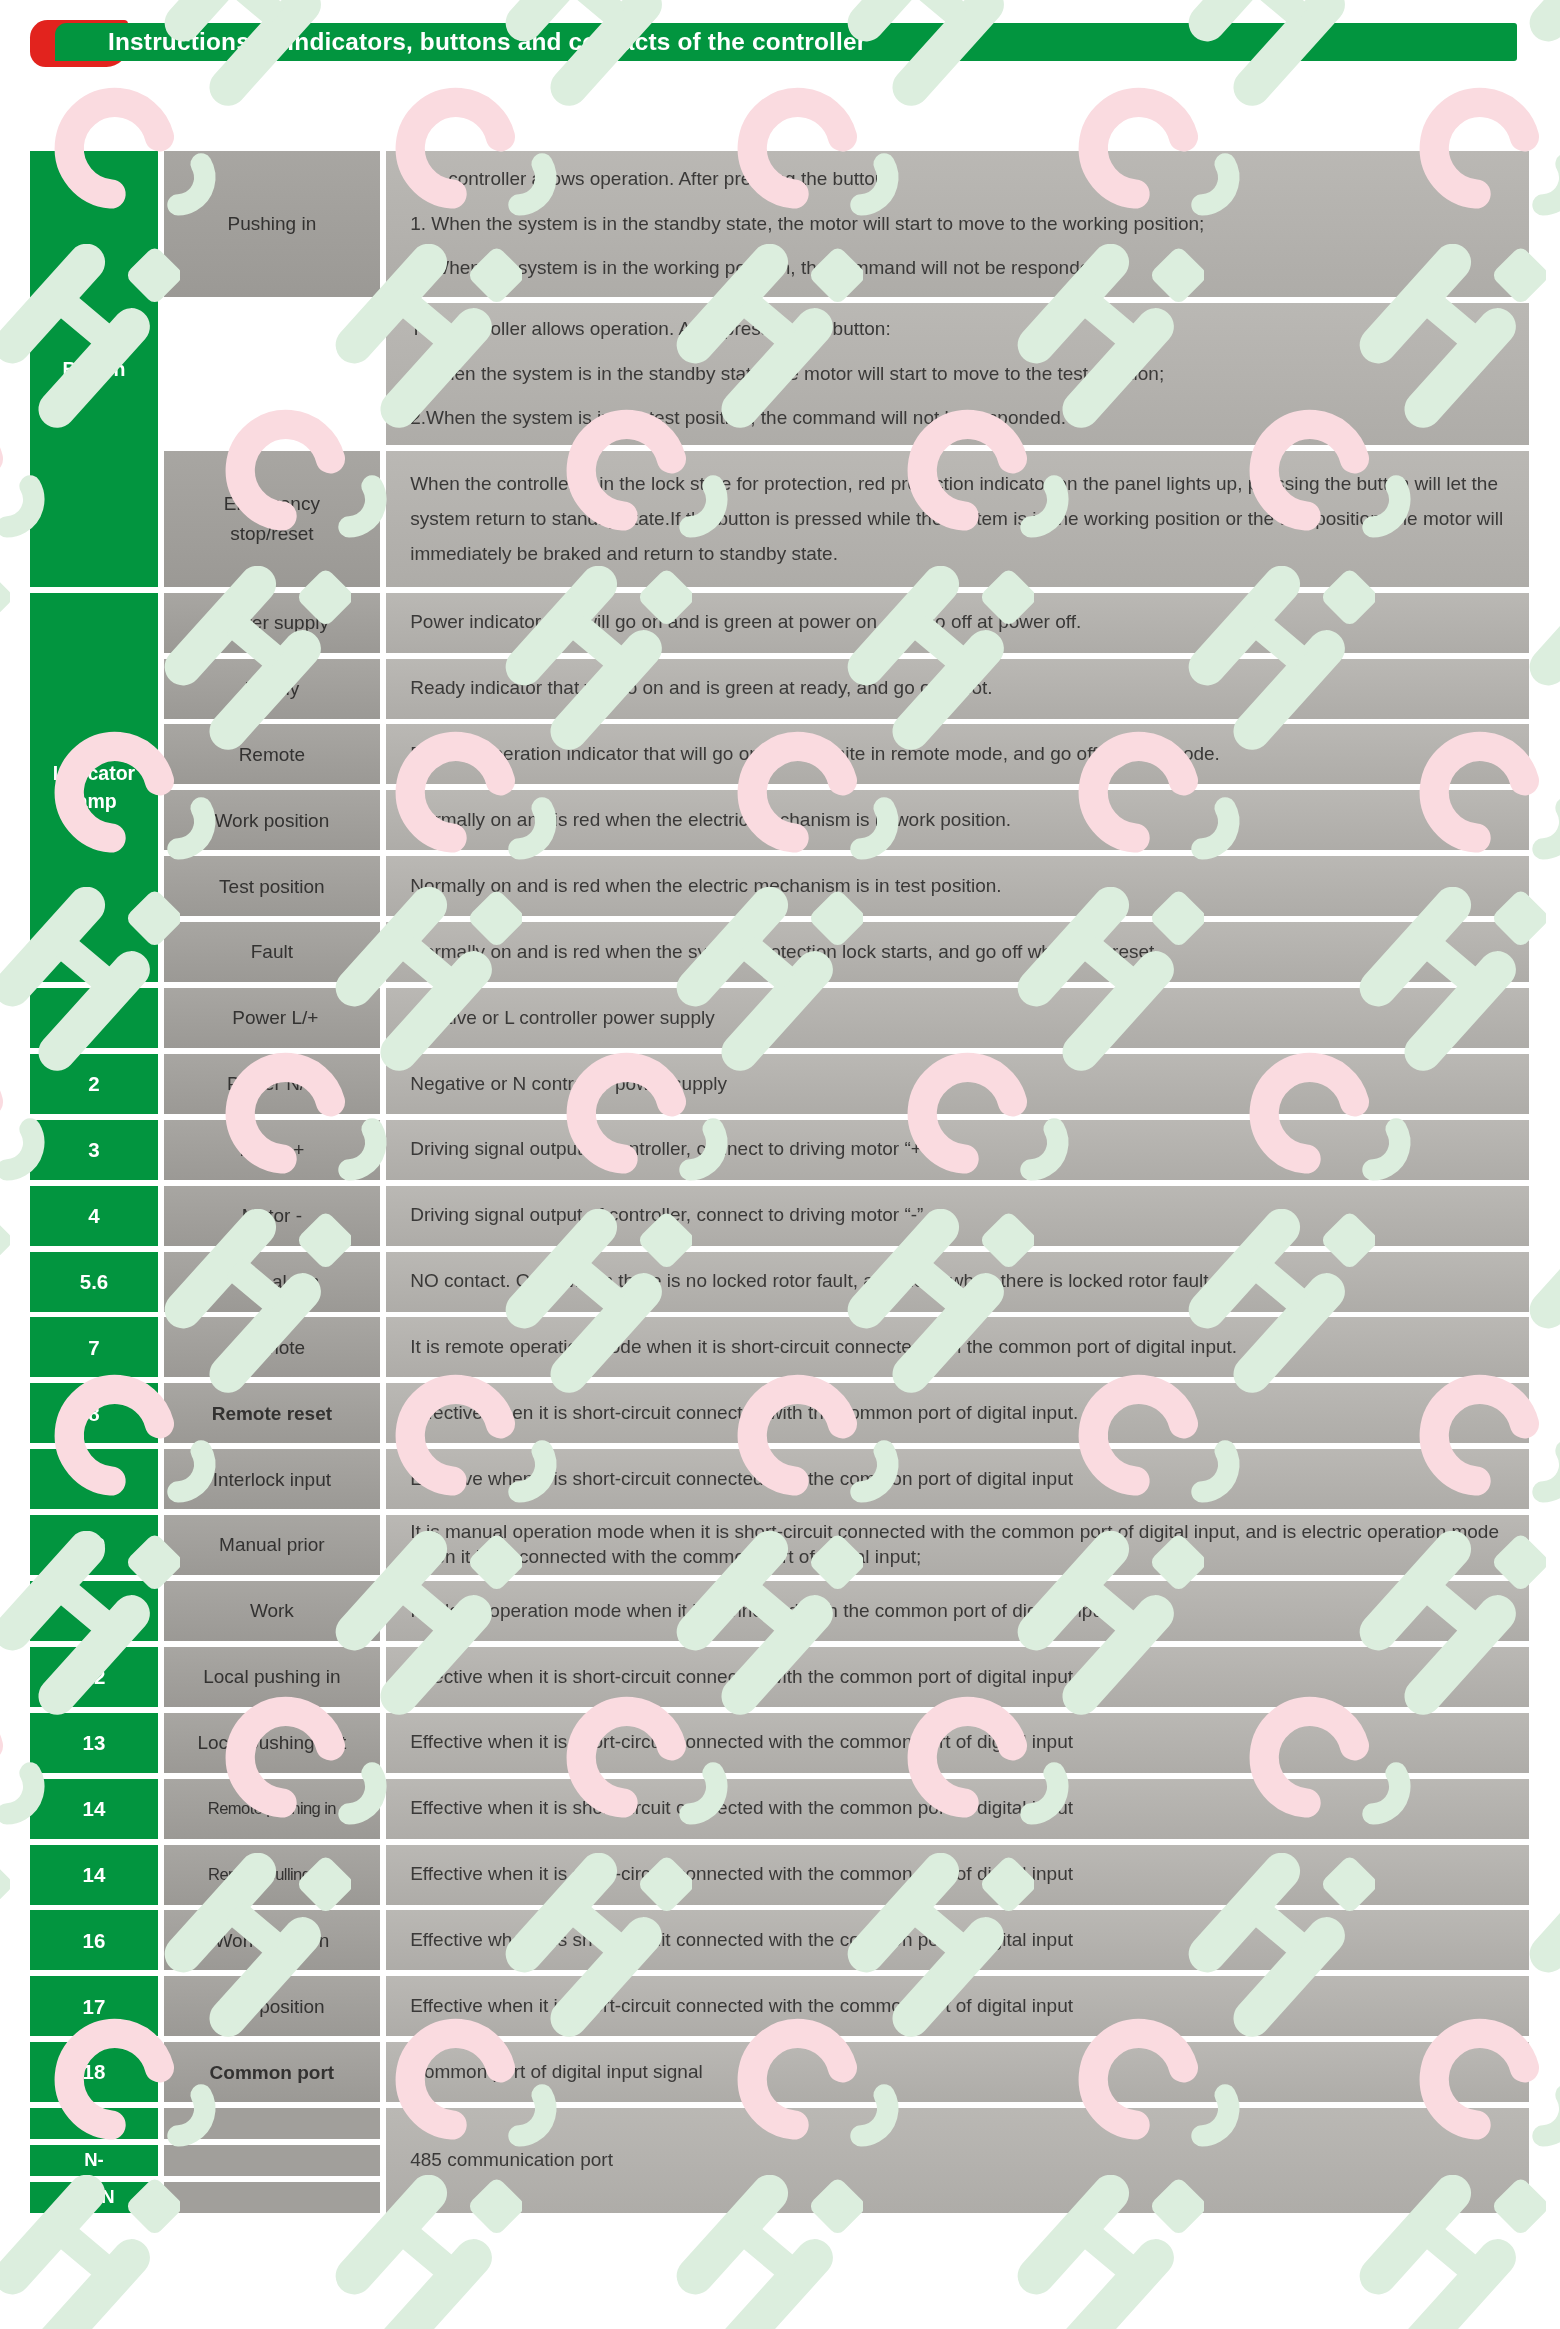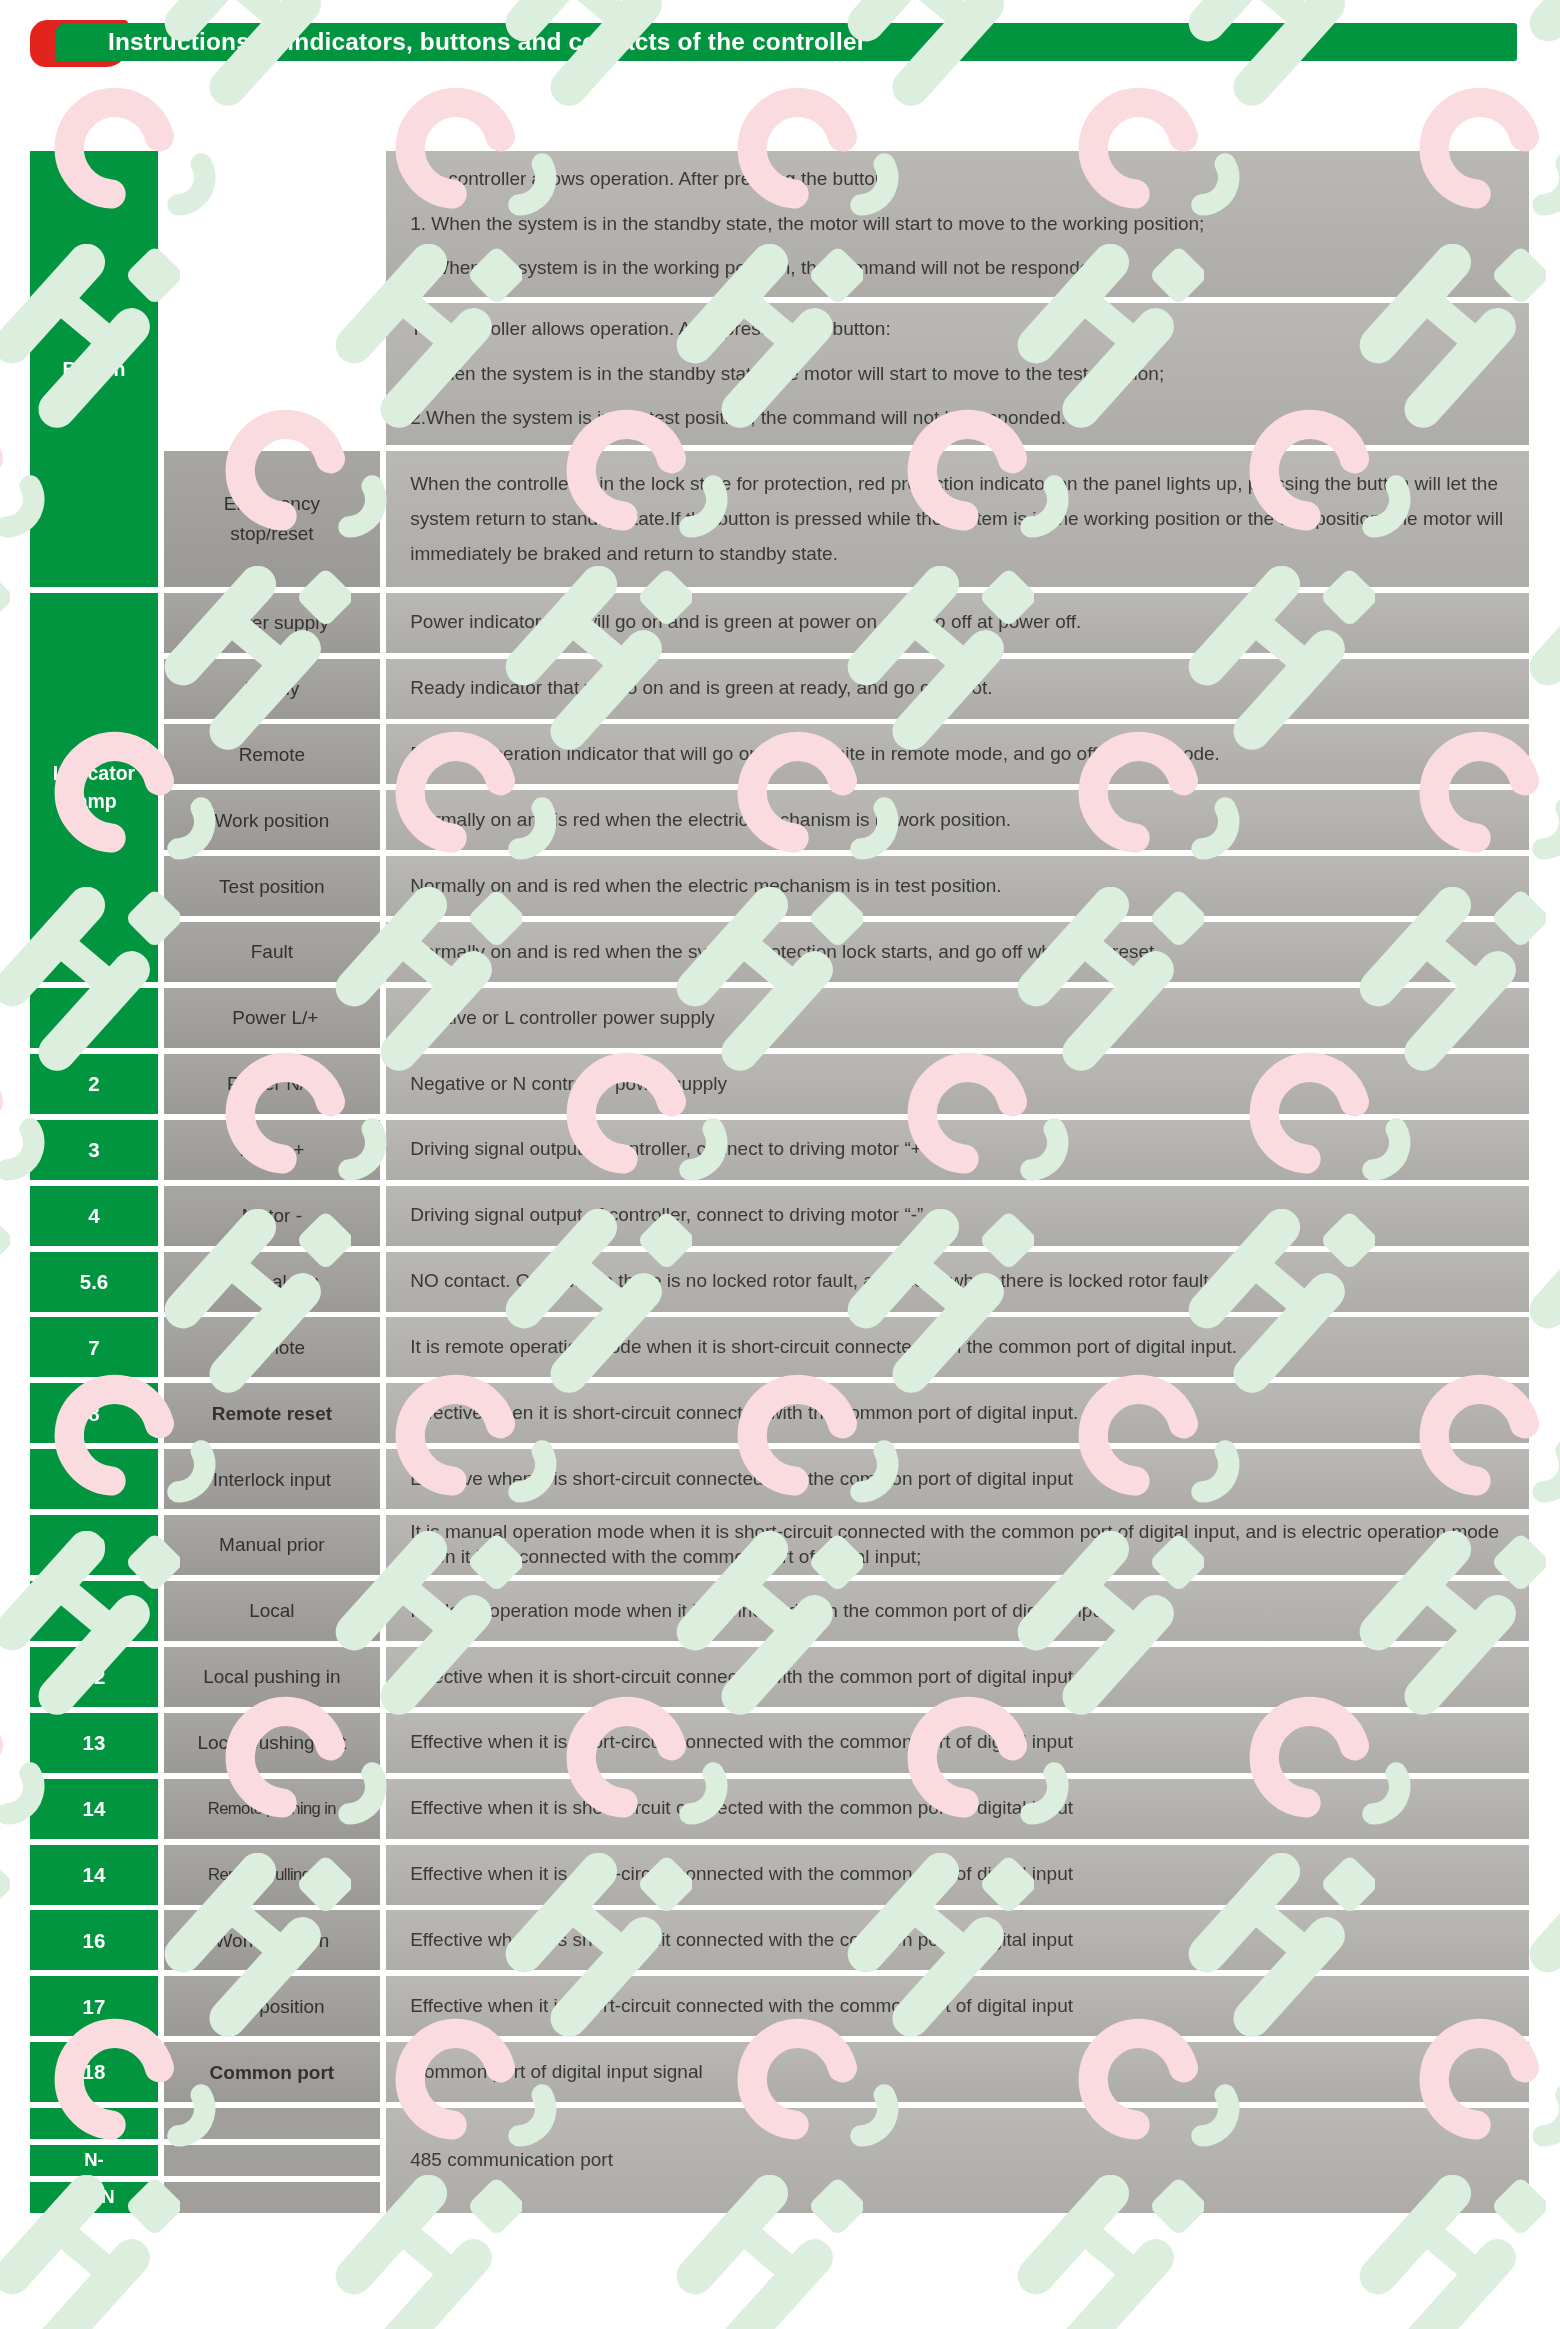--- a/index.html
+++ b/index.html
@@ -60,20 +60,21 @@
 
   <div class="header">
     <div class="header-red"></div>
     <div class="header-green">
       <span class="header-title">Instructions of indicators, buttons and contacts of the controller</span>
     </div>
   </div>
 
   <div class="grid" id="grid">
       <div class="g-cell" style="grid-area: 1 / 1 / span 3;">Button</div>
+      <div class="m-cell" style="grid-area: 1 / 2;">Pushing in</div>
       <div class="d-cell lh-xl" style="grid-area: 1 / 3;">The controller allows operation. After pressing the button:
 1. When the system is in the standby state, the motor will start to move to the working position;
 2. When the system is in the working position, the command will not be responded.</div>
       <div class="d-cell lh-xl" style="grid-area: 2 / 3;">The controller allows operation. After pressing the button:
 1.When the system is in the standby state, the motor will start to move to the test position;
 2.When the system is in the test position, the command will not be responded.</div>
       <div class="m-cell" style="grid-area: 3 / 2;">Emergency
 stop/reset</div>
       <div class="d-cell lh-lg" style="grid-area: 3 / 3;">When the controller is in the lock state for protection, red protection indicator on the panel lights up, pressing the button will let the system return to standby state.If the button is pressed while the system is in the working position or the test position, the motor will immediately be braked and return to standby state.</div>
       <div class="g-cell" style="grid-area: 4 / 1 / span 6;">Indicator
@@ -111,21 +112,21 @@
       <div class="g-cell num" style="grid-area: 16 / 1;">8</div>
       <div class="m-cell" style="grid-area: 16 / 2; font-weight: bold;">Remote reset</div>
       <div class="d-cell" style="grid-area: 16 / 3;">Effective when it is short-circuit connected with the common port of digital input.</div>
       <div class="g-cell num" style="grid-area: 17 / 1;">9</div>
       <div class="m-cell" style="grid-area: 17 / 2;">Interlock input</div>
       <div class="d-cell" style="grid-area: 17 / 3;">Effective when it is short-circuit connected with the common port of digital input</div>
       <div class="g-cell num" style="grid-area: 18 / 1;">10</div>
       <div class="m-cell" style="grid-area: 18 / 2;">Manual prior</div>
       <div class="d-cell" style="grid-area: 18 / 3;">It is manual operation mode when it is short-circuit connected with the common port of digital input, and is electric operation mode when it is disconnected with the common port of digital input;</div>
       <div class="g-cell num" style="grid-area: 19 / 1;">11</div>
-      <div class="m-cell" style="grid-area: 19 / 2;">Local</div>
+      <div class="m-cell" style="grid-area: 19 / 2;">Work</div>
       <div class="d-cell" style="grid-area: 19 / 3;">It is local operation mode when it is connected with the common port of digital input;</div>
       <div class="g-cell num" style="grid-area: 20 / 1;">12</div>
       <div class="m-cell" style="grid-area: 20 / 2;">Local pushing in</div>
       <div class="d-cell" style="grid-area: 20 / 3;">Effective when it is short-circuit connected with the common port of digital input</div>
       <div class="g-cell num" style="grid-area: 21 / 1;">13</div>
       <div class="m-cell" style="grid-area: 21 / 2;">Local pushing out</div>
       <div class="d-cell" style="grid-area: 21 / 3;">Effective when it is short-circuit connected with the common port of digital input</div>
       <div class="g-cell num" style="grid-area: 22 / 1;">14</div>
       <div class="m-cell cond" style="grid-area: 22 / 2;">Remote pushing in</div>
       <div class="d-cell" style="grid-area: 22 / 3;">Effective when it is short-circuit connected with the common port of digital input</div>

